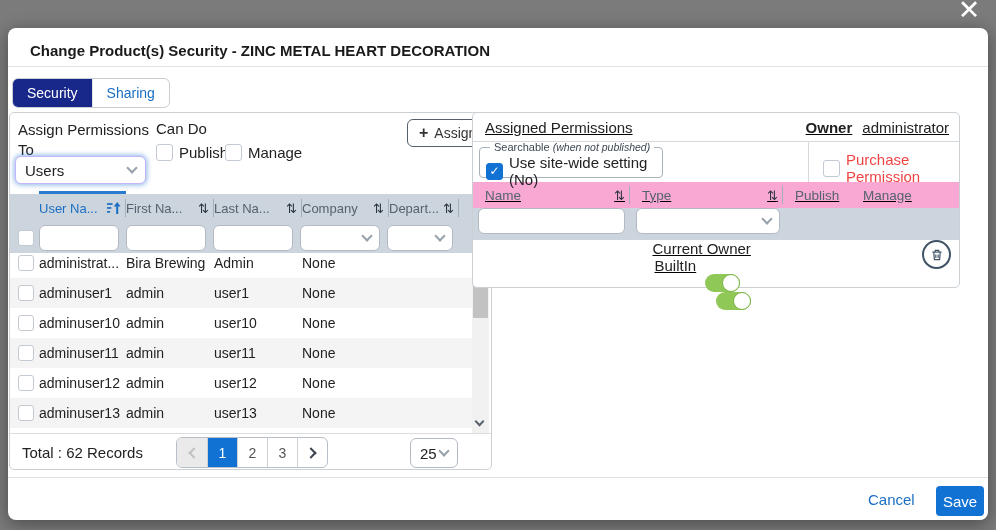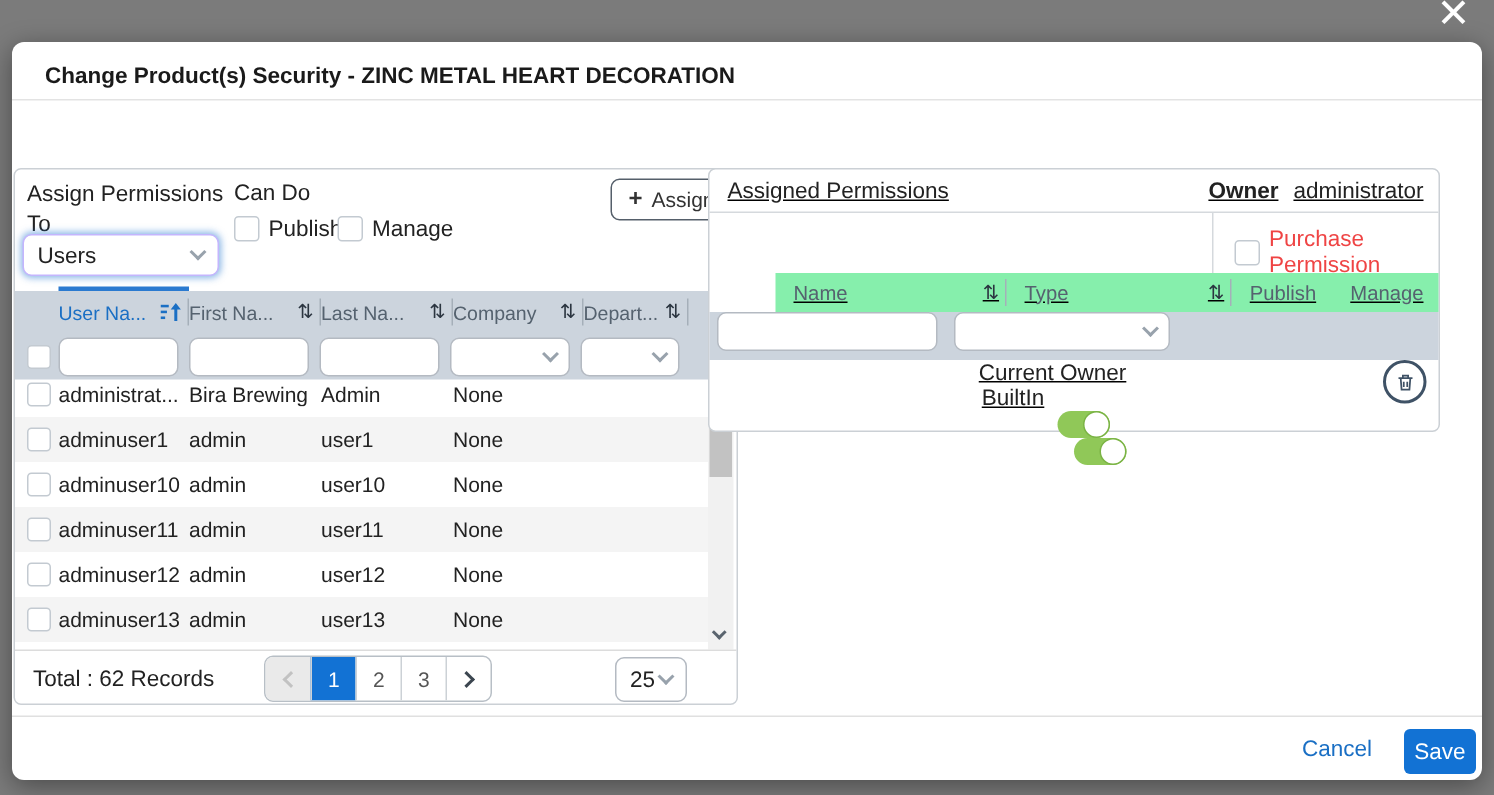--- a/index.html
+++ b/index.html
@@ -87,21 +87,21 @@
   .rp-title { font-size:15px; color:#222; flex:1; }
   .owner-label { font-size:15px; font-weight:bold; color:#222; margin-right:10px; }
   .owner-value { font-size:15px; color:#222; }
   .rp-subrow { position:relative; height:40px; }
   .searchable-fs { position:absolute; left:6px; top:-1px; width:184px; height:37px; border:1px solid #a9b1b9; border-radius:4px; padding:2px 6px 0 6px; }
   .searchable-fs legend { font-size:11px; color:#3c4752; padding:0 4px; margin-left:4px; white-space:nowrap; }
   .searchable-fs legend i { font-size:10.5px; }
   .sitewide { display:flex; align-items:center; gap:6px; font-size:15px; color:#222; cursor:pointer; margin-top:-1px; }
   .vdiv { position:absolute; left:335px; top:0; height:40px; border-left:1px solid #d5d9dd; }
   .purchase { position:absolute; left:350px; top:9px; display:flex; align-items:center; gap:6px; font-size:15px; color:#ef4444; cursor:pointer; }
-  .rp-thead { height:26px; background:#86efac; display:flex; align-items:center;margin-left:44px; }
+  .rp-thead { height:26px; background:#f9a8d4; display:flex; align-items:center; }
   .rth { display:flex; align-items:center; height:18px; padding:0 4px 0 12px; }
   .rth .lbl { flex:1; font-size:13.5px; color:#55626f; }
   .rth.sep { border-right:1px solid #a5afb9; }
   .rc1{width:157px;} .rc2{width:153px;} .rc3{width:62px;} .rc4{width:78px; padding-left:18px;}
   .rp-tfilter { height:32px; background:#ccd4dd; display:flex; align-items:flex-start; }
   .rp-tfilter .flt.n { width:147px; margin-left:5px; }
   .rp-tfilter .flt.ty { width:144px; margin-left:11px; }
   .rp-row { height:32px; display:flex; align-items:center; font-size:15px; color:#222;flex-direction:column; }
   .rp-row .name { width:151px; padding-left:12px; }
   .rp-row .type { width:147px; padding-left:12px; }
@@ -120,20 +120,24 @@
 </head>
 <body>
 
 <div class="stage">
   <button class="overlay-close">✕</button>
 
   <div class="modal">
     <div class="modal-title">Change Product(s) Security - ZINC METAL HEART DECORATION</div>
     <div class="title-divider"></div>
 
+    <div class="tabs">
+      <div class="tab active">Security</div>
+      <div class="tab inactive">Sharing</div>
+    </div>
 
     <div class="panel left-panel">
       <div class="ap-label">Assign Permissions To</div>
       <div class="cando-label">Can Do</div>
 
       <label class="cb-opt cb-publish">
         <span class="cb"></span>
         <span>Publish</span>
       </label>
       <label class="cb-opt cb-manage">
@@ -274,20 +278,30 @@
     </div>
 
     <div class="panel right-panel">
       <div class="rp-header">
         <span class="rp-title">Assigned Permissions</span>
         <span class="owner-label">Owner</span>
         <span class="owner-value">administrator</span>
       </div>
 
       <div class="rp-subrow">
+        <fieldset class="searchable-fs">
+          <legend>
+            <span>Searchable</span>
+            <i>(when not published)</i>
+          </legend>
+          <label class="sitewide">
+            <span class="cb checked">✓</span>
+            <span>Use site-wide setting (No)</span>
+          </label>
+        </fieldset>
         <div class="vdiv"></div>
         <label class="purchase">
           <span class="cb"></span>
           <span>Purchase Permission</span>
         </label>
       </div>
 
       <div class="rp-thead">
         <div class="rth sep rc1">
           <span class="lbl">Name</span>

